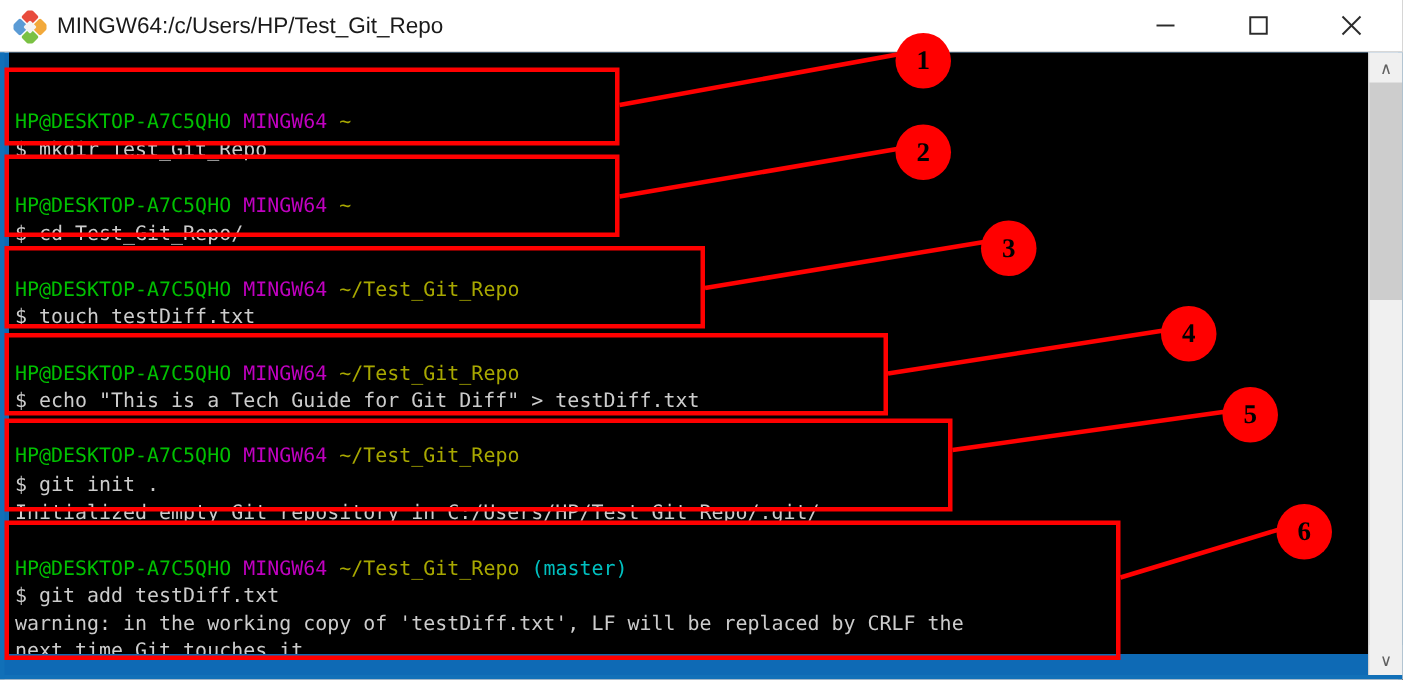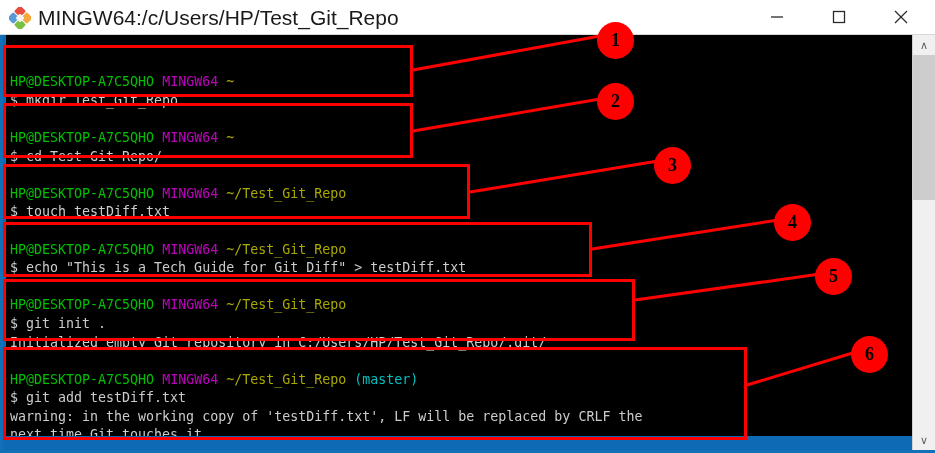--- a/index.html
+++ b/index.html
@@ -19,21 +19,21 @@
     background:#ffffff;
     border-bottom:1px solid #d8d8d8;
     box-sizing:border-box;
   }
   #app-icon{
     position:absolute;left:9px;top:7px;width:22px;height:22px;
   }
   #title-text{
     position:absolute;left:38px;top:0;height:35px;line-height:35px;
     font-family:"Liberation Sans",sans-serif;
-    font-size:21px;color:#1a1a1a;white-space:nowrap;
+    font-size:15px;color:#1a1a1a;white-space:nowrap;
   }
   .winbtn{
     position:absolute;top:0;width:46px;height:34px;
     display:flex;align-items:center;justify-content:center;
     color:#2b2b2b;
   }
   #btn-min{left:754px;}
   #btn-max{left:816px;}
   #btn-close{left:878px;}
 

